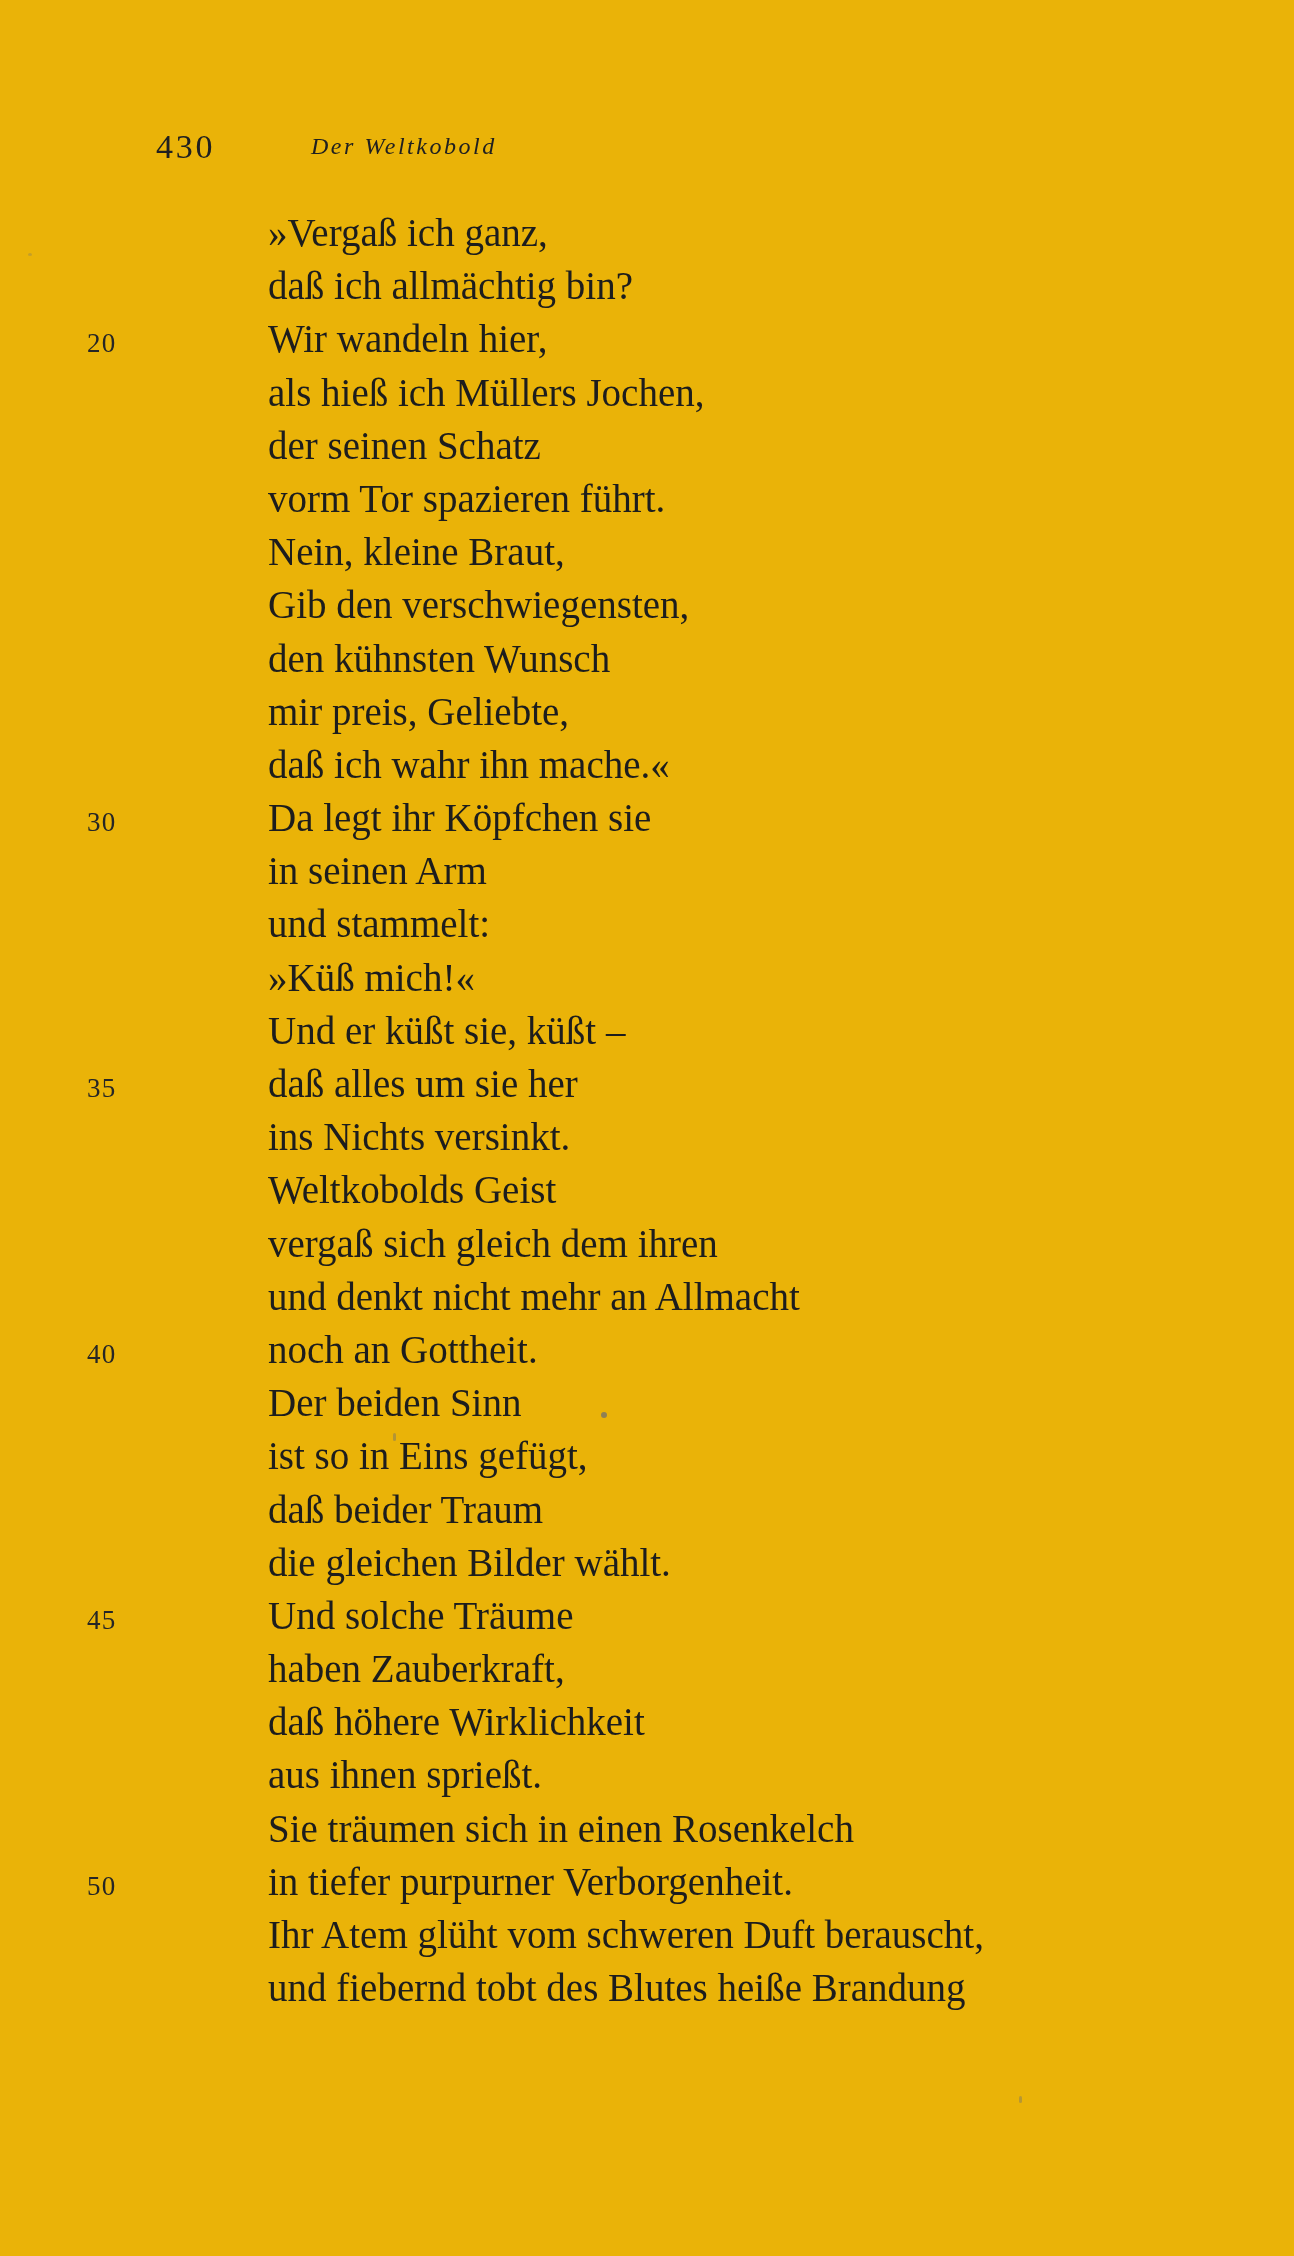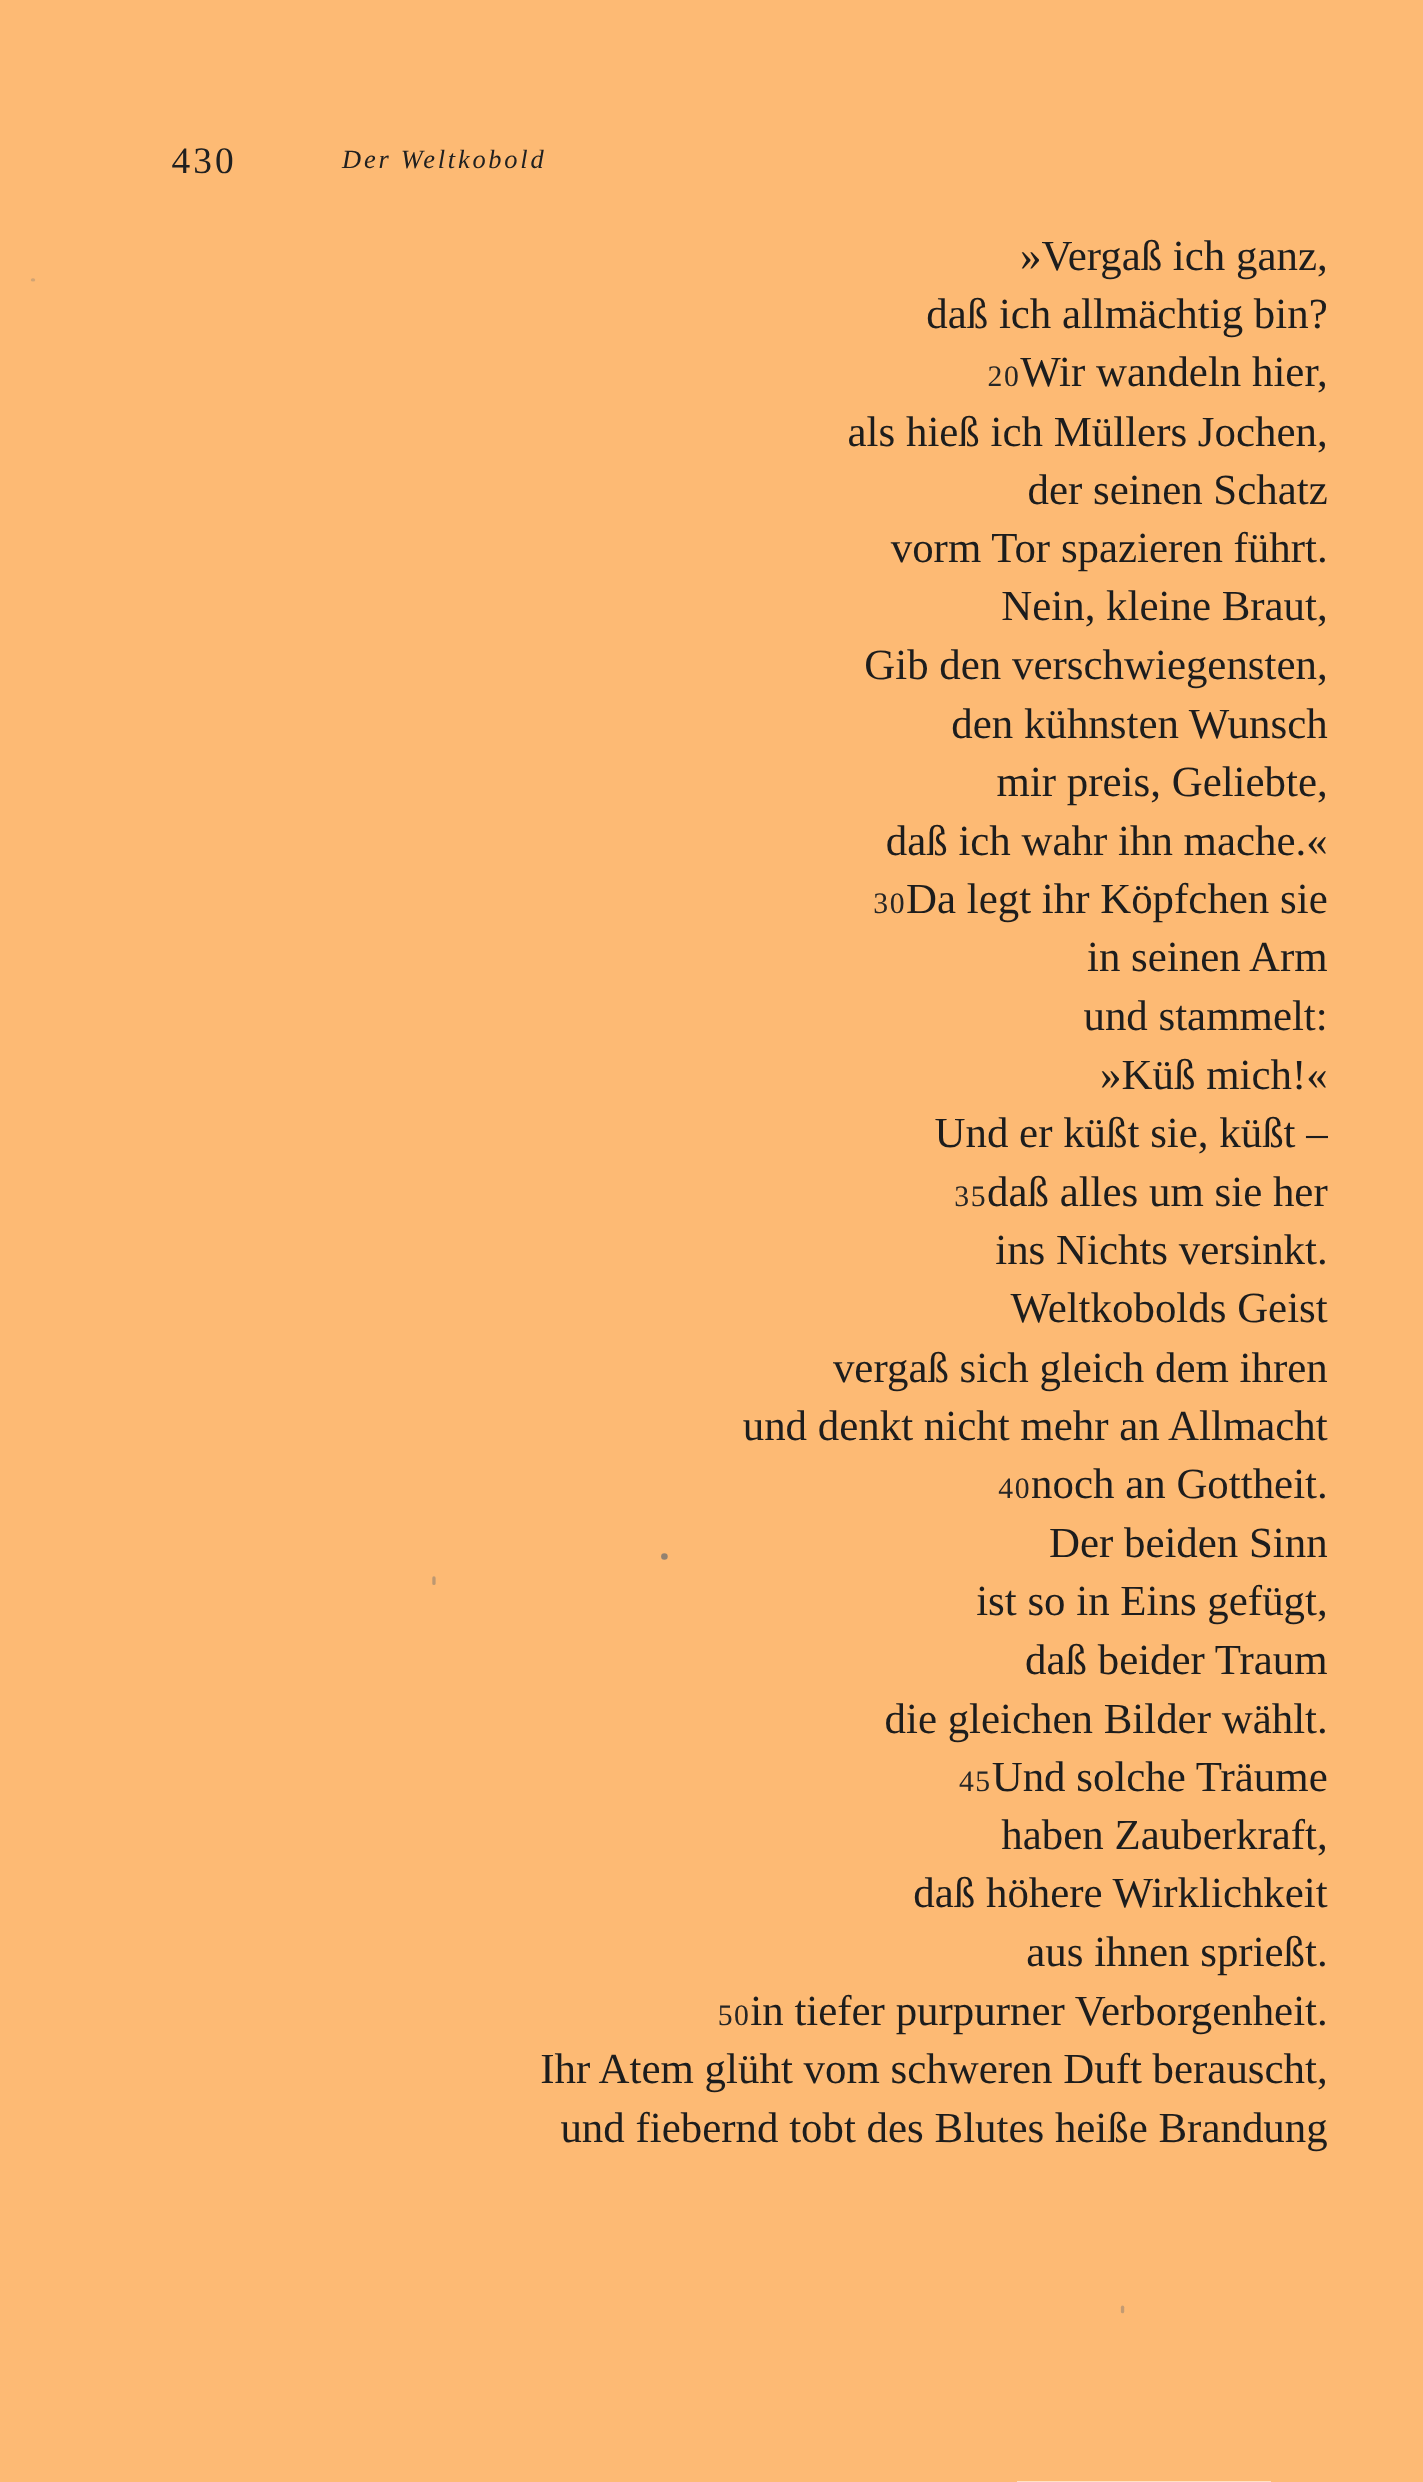--- a/index.html
+++ b/index.html
@@ -4,25 +4,24 @@
 <style>
   html, body {
     margin: 0;
     padding: 0;
     background: #ffffff;
   }
   .page {
     position: relative;
     width: 1294px;
     height: 2256px;
-    background: #fdba74;
+    background: #eab308;
     overflow: hidden;
     font-family: "Liberation Serif", "DejaVu Serif", serif;
     color: #1d1d1d;
-    text-align: right;
   }
   
   .page-number {
     position: absolute;
     left: 156px;
     top: 124px;
     font-size: 34px;
     line-height: 46px;
     letter-spacing: 0.08em;
     color: #202020;
@@ -105,20 +104,21 @@
     <div class="row"><span class="num"></span><span class="txt">und denkt nicht mehr an Allmacht</span></div>
     <div class="row"><span class="num">40</span><span class="txt">noch an Gottheit.</span></div>
     <div class="row"><span class="num"></span><span class="txt">Der beiden Sinn</span></div>
     <div class="row"><span class="num"></span><span class="txt">ist so in Eins gefügt,</span></div>
     <div class="row"><span class="num"></span><span class="txt">daß beider Traum</span></div>
     <div class="row"><span class="num"></span><span class="txt">die gleichen Bilder wählt.</span></div>
     <div class="row"><span class="num">45</span><span class="txt">Und solche Träume</span></div>
     <div class="row"><span class="num"></span><span class="txt">haben Zauberkraft,</span></div>
     <div class="row"><span class="num"></span><span class="txt">daß höhere Wirklichkeit</span></div>
     <div class="row"><span class="num"></span><span class="txt">aus ihnen sprießt.</span></div>
+    <div class="row"><span class="num"></span><span class="txt">Sie träumen sich in einen Rosenkelch</span></div>
     <div class="row"><span class="num">50</span><span class="txt">in tiefer purpurner Verborgenheit.</span></div>
     <div class="row"><span class="num"></span><span class="txt">Ihr Atem glüht vom schweren Duft berauscht,</span></div>
     <div class="row"><span class="num"></span><span class="txt">und fiebernd tobt des Blutes heiße Brandung</span></div>
   </div>
 
   <div class="speck s1"></div>
   <div class="speck s2"></div>
   <div class="speck s3"></div>
   <div class="speck s4"></div>
 

